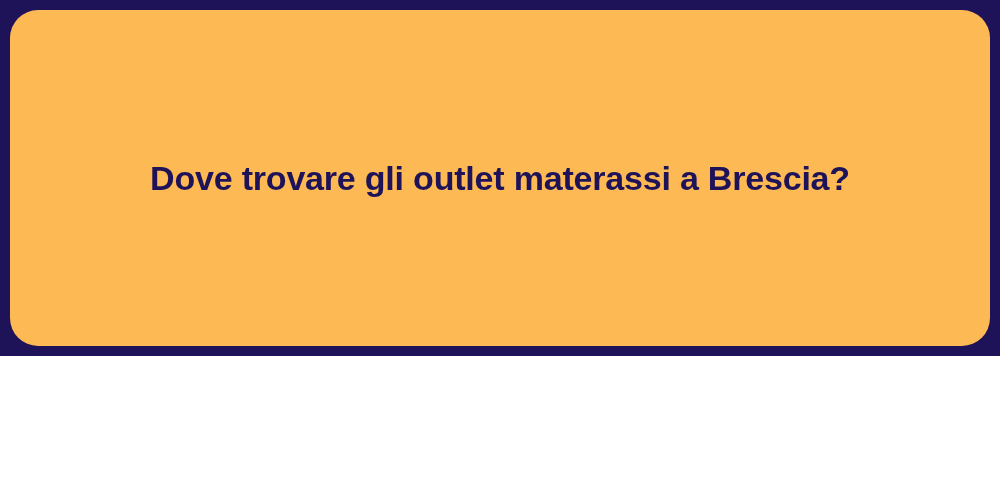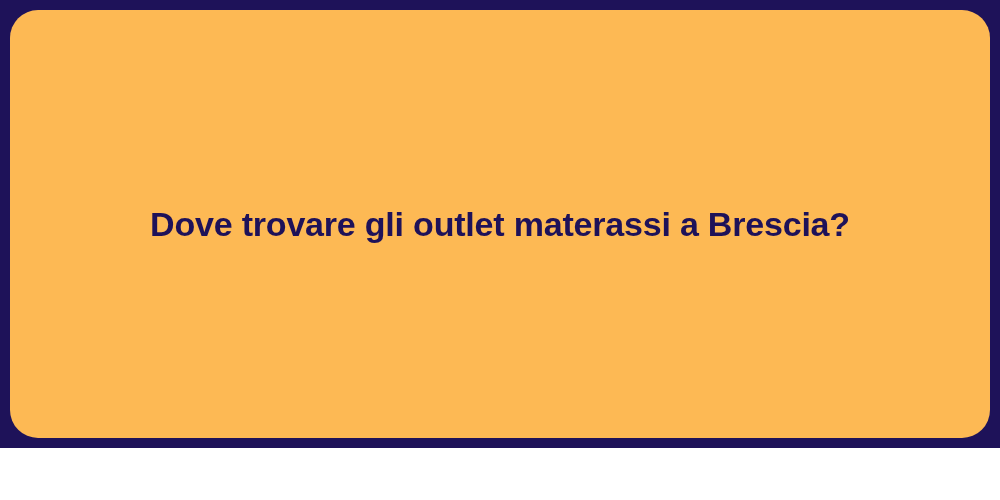--- a/index.html
+++ b/index.html
@@ -11,21 +11,21 @@
     width: 1000px;
     height: 500px;
     overflow: hidden;
     font-family: "Liberation Sans", sans-serif;
   }
 
   .page-frame {
     position: relative;
     box-sizing: border-box;
     width: 1000px;
-    height: 448px;
+    height: 356px;
     background: #1e1259;
     padding: 10px;
   }
 
   .hero-card {
     box-sizing: border-box;
     width: 100%;
     height: 100%;
     background: #fdb954;
     border-radius: 28px;

